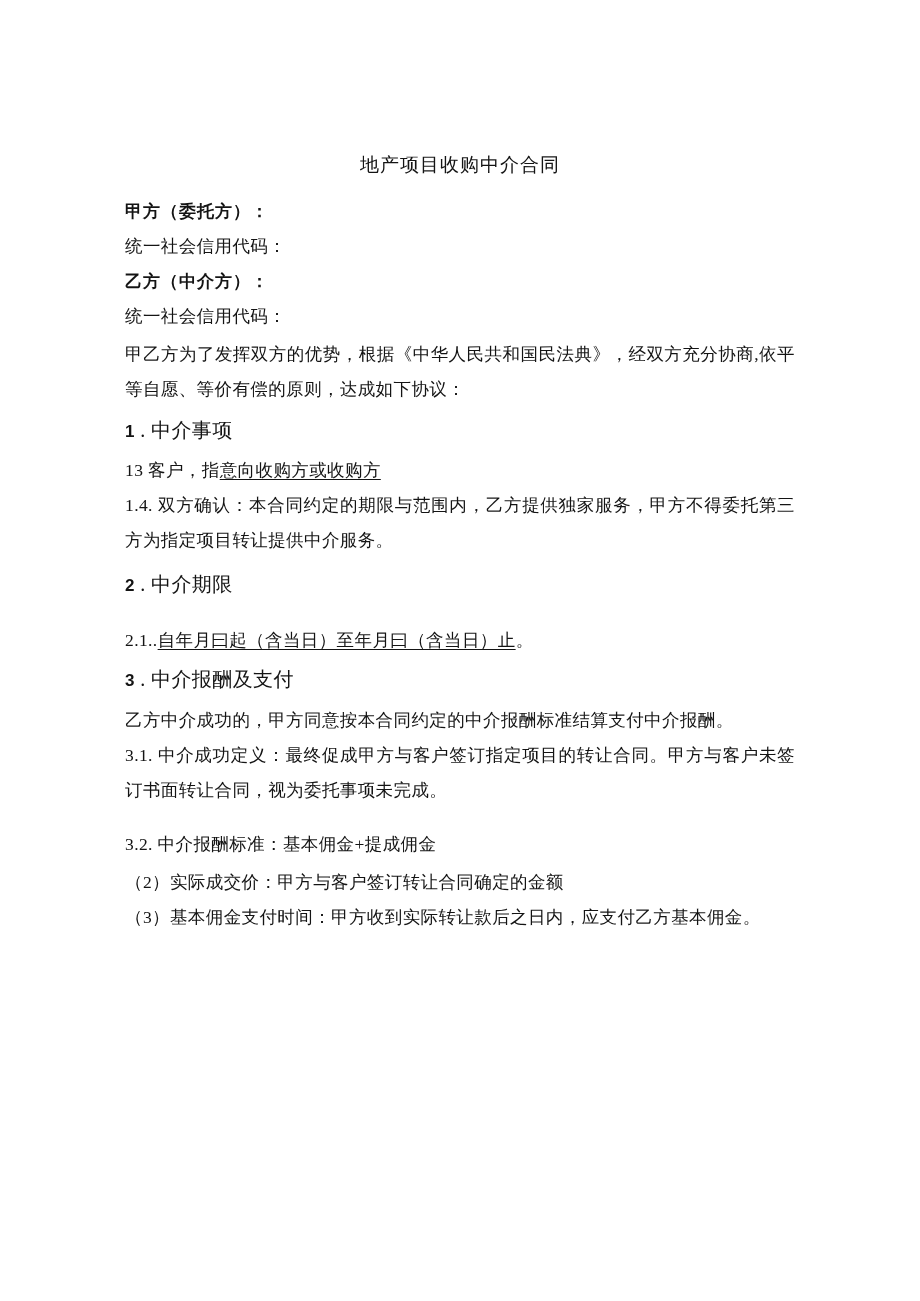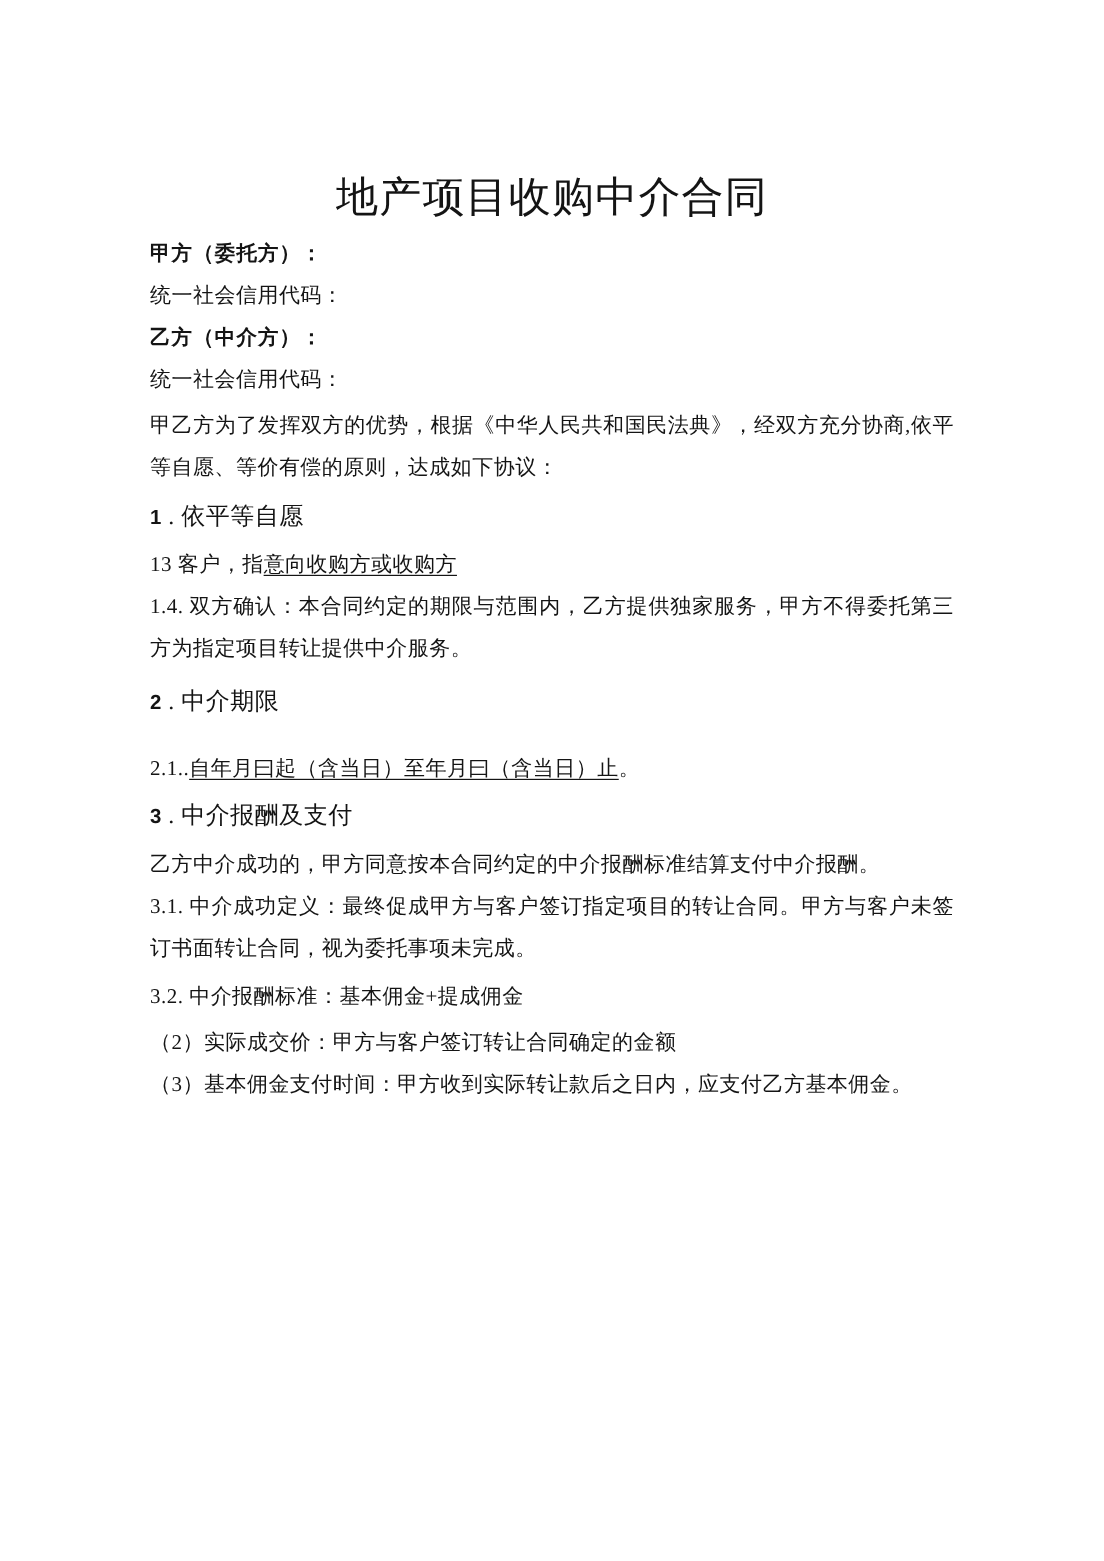--- a/index.html
+++ b/index.html
@@ -12,21 +12,21 @@
     font-family: "Liberation Serif", "DejaVu Serif", serif;
     font-size: 17.5px;
     letter-spacing: 0.4px;
     overflow: hidden;
     box-sizing: border-box;
   }
   .content { padding: 0 125px; }
 
   .doc-title {
     margin: 144px 0 0 0;
-    font-size: 35px;
+    font-size: 19px;
     font-weight: 400;
     line-height: 42px;
     text-align: center;
     letter-spacing: 1px;
   }
 
   .line  { margin: 0; line-height: 35px; }
   .para  { margin: 0; line-height: 35px; text-align: justify; }
 
   .bold-label {
@@ -52,38 +52,38 @@
 
   
   .mt16 { margin-top: 8px; }
   .mt3  { margin-top: 3px; }
   .mt4  { margin-top: 4px; }
   .mt22 { margin-top: 22px; }
   .mt7  { margin-top: 7px; }
   .mt20 { margin-top: 20px; }
   .mt2  { margin-top: 2px; }
   .mt5  { margin-top: 5px; }
-  .mt1  { margin-top: 5px; }
+  .mt1  { margin-top: 19px; }
 </style>
 </head>
 <body>
 
 <div class="page">
   <div class="content">
 
     <h1 class="doc-title">地产项目收购中介合同</h1>
 
     <p class="line bold-label mt16">甲方（委托方）：</p>
     <p class="line">统一社会信用代码：</p>
     <p class="line bold-label">乙方（中介方）：</p>
     <p class="line">统一社会信用代码：</p>
 
     <p class="para mt3">甲乙方为了发挥双方的优势，根据《中华人民共和国民法典》，经双方充分协商,依平等自愿、等价有偿的原则，达成如下协议：</p>
 
-    <h2 class="heading mt4"><b class="h-num">1</b><span class="h-label"> . 依平等自愿</span></h2>
+    <h2 class="heading mt4"><b class="h-num">1</b><span class="h-label"> . 中介事项</span></h2>
 
 
     <p class="para mt4"><span>13 客户，指</span><span class="blank">意向收购方或收购方</span></p>
 
     <p class="para">1.4. 双方确认：本合同约定的期限与范围内，乙方提供独家服务，甲方不得委托第三方为指定项目转让提供中介服务。</p>
 
     <h2 class="heading mt7"><b class="h-num">2</b><span class="h-label"> . 中介期限</span></h2>
 
     <p class="para mt20"><span>2.1..</span><span class="blank">自年月曰起（含当日）至年月曰（含当日）止</span><span>。</span></p>
 

